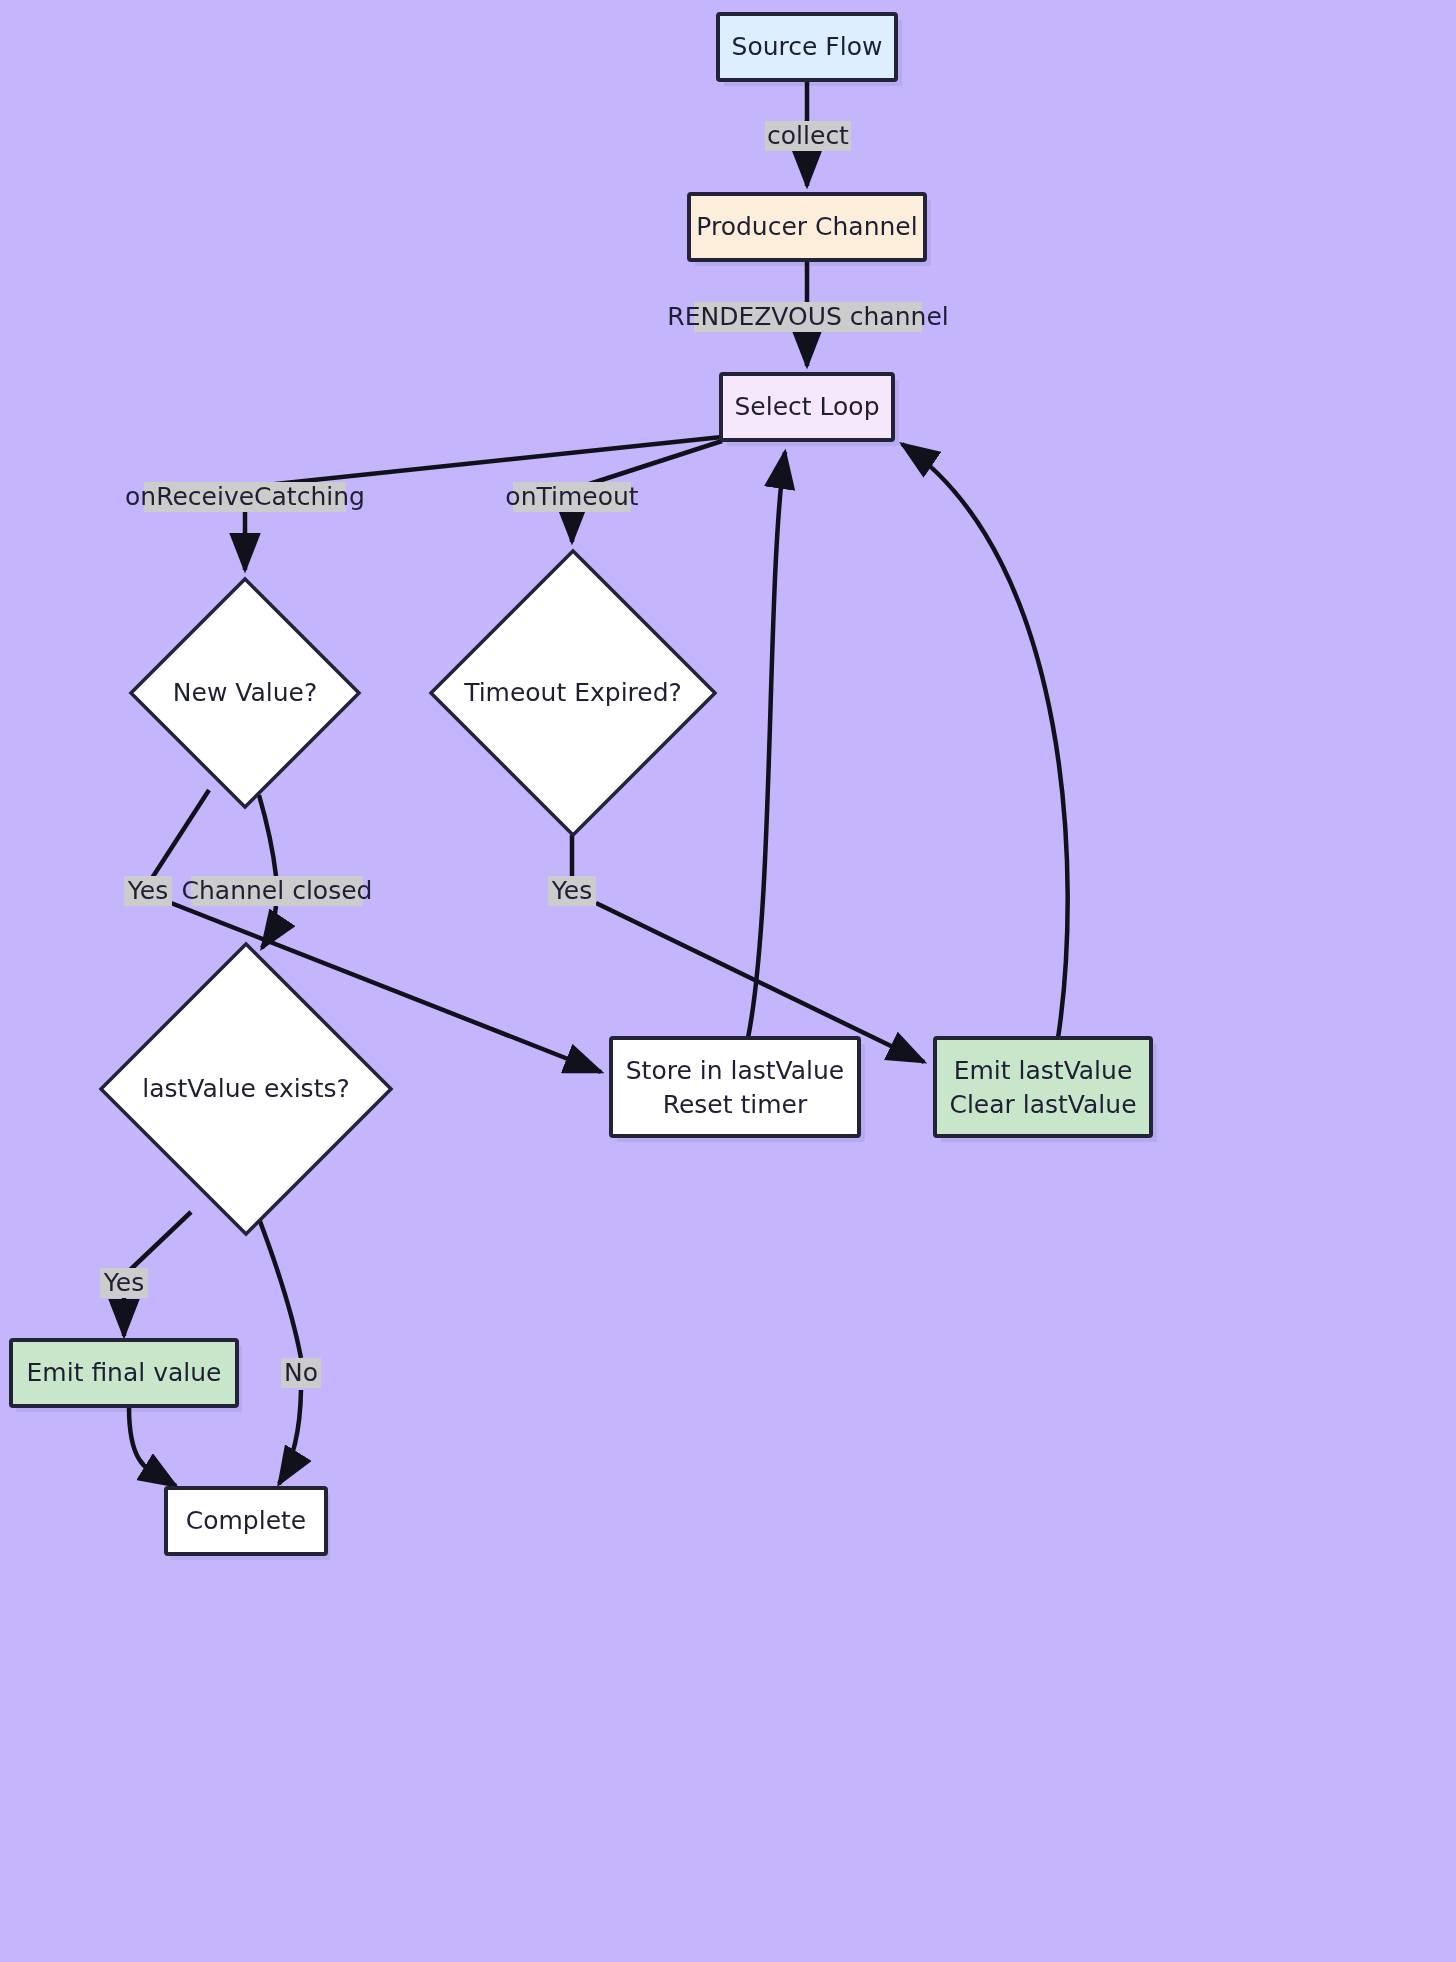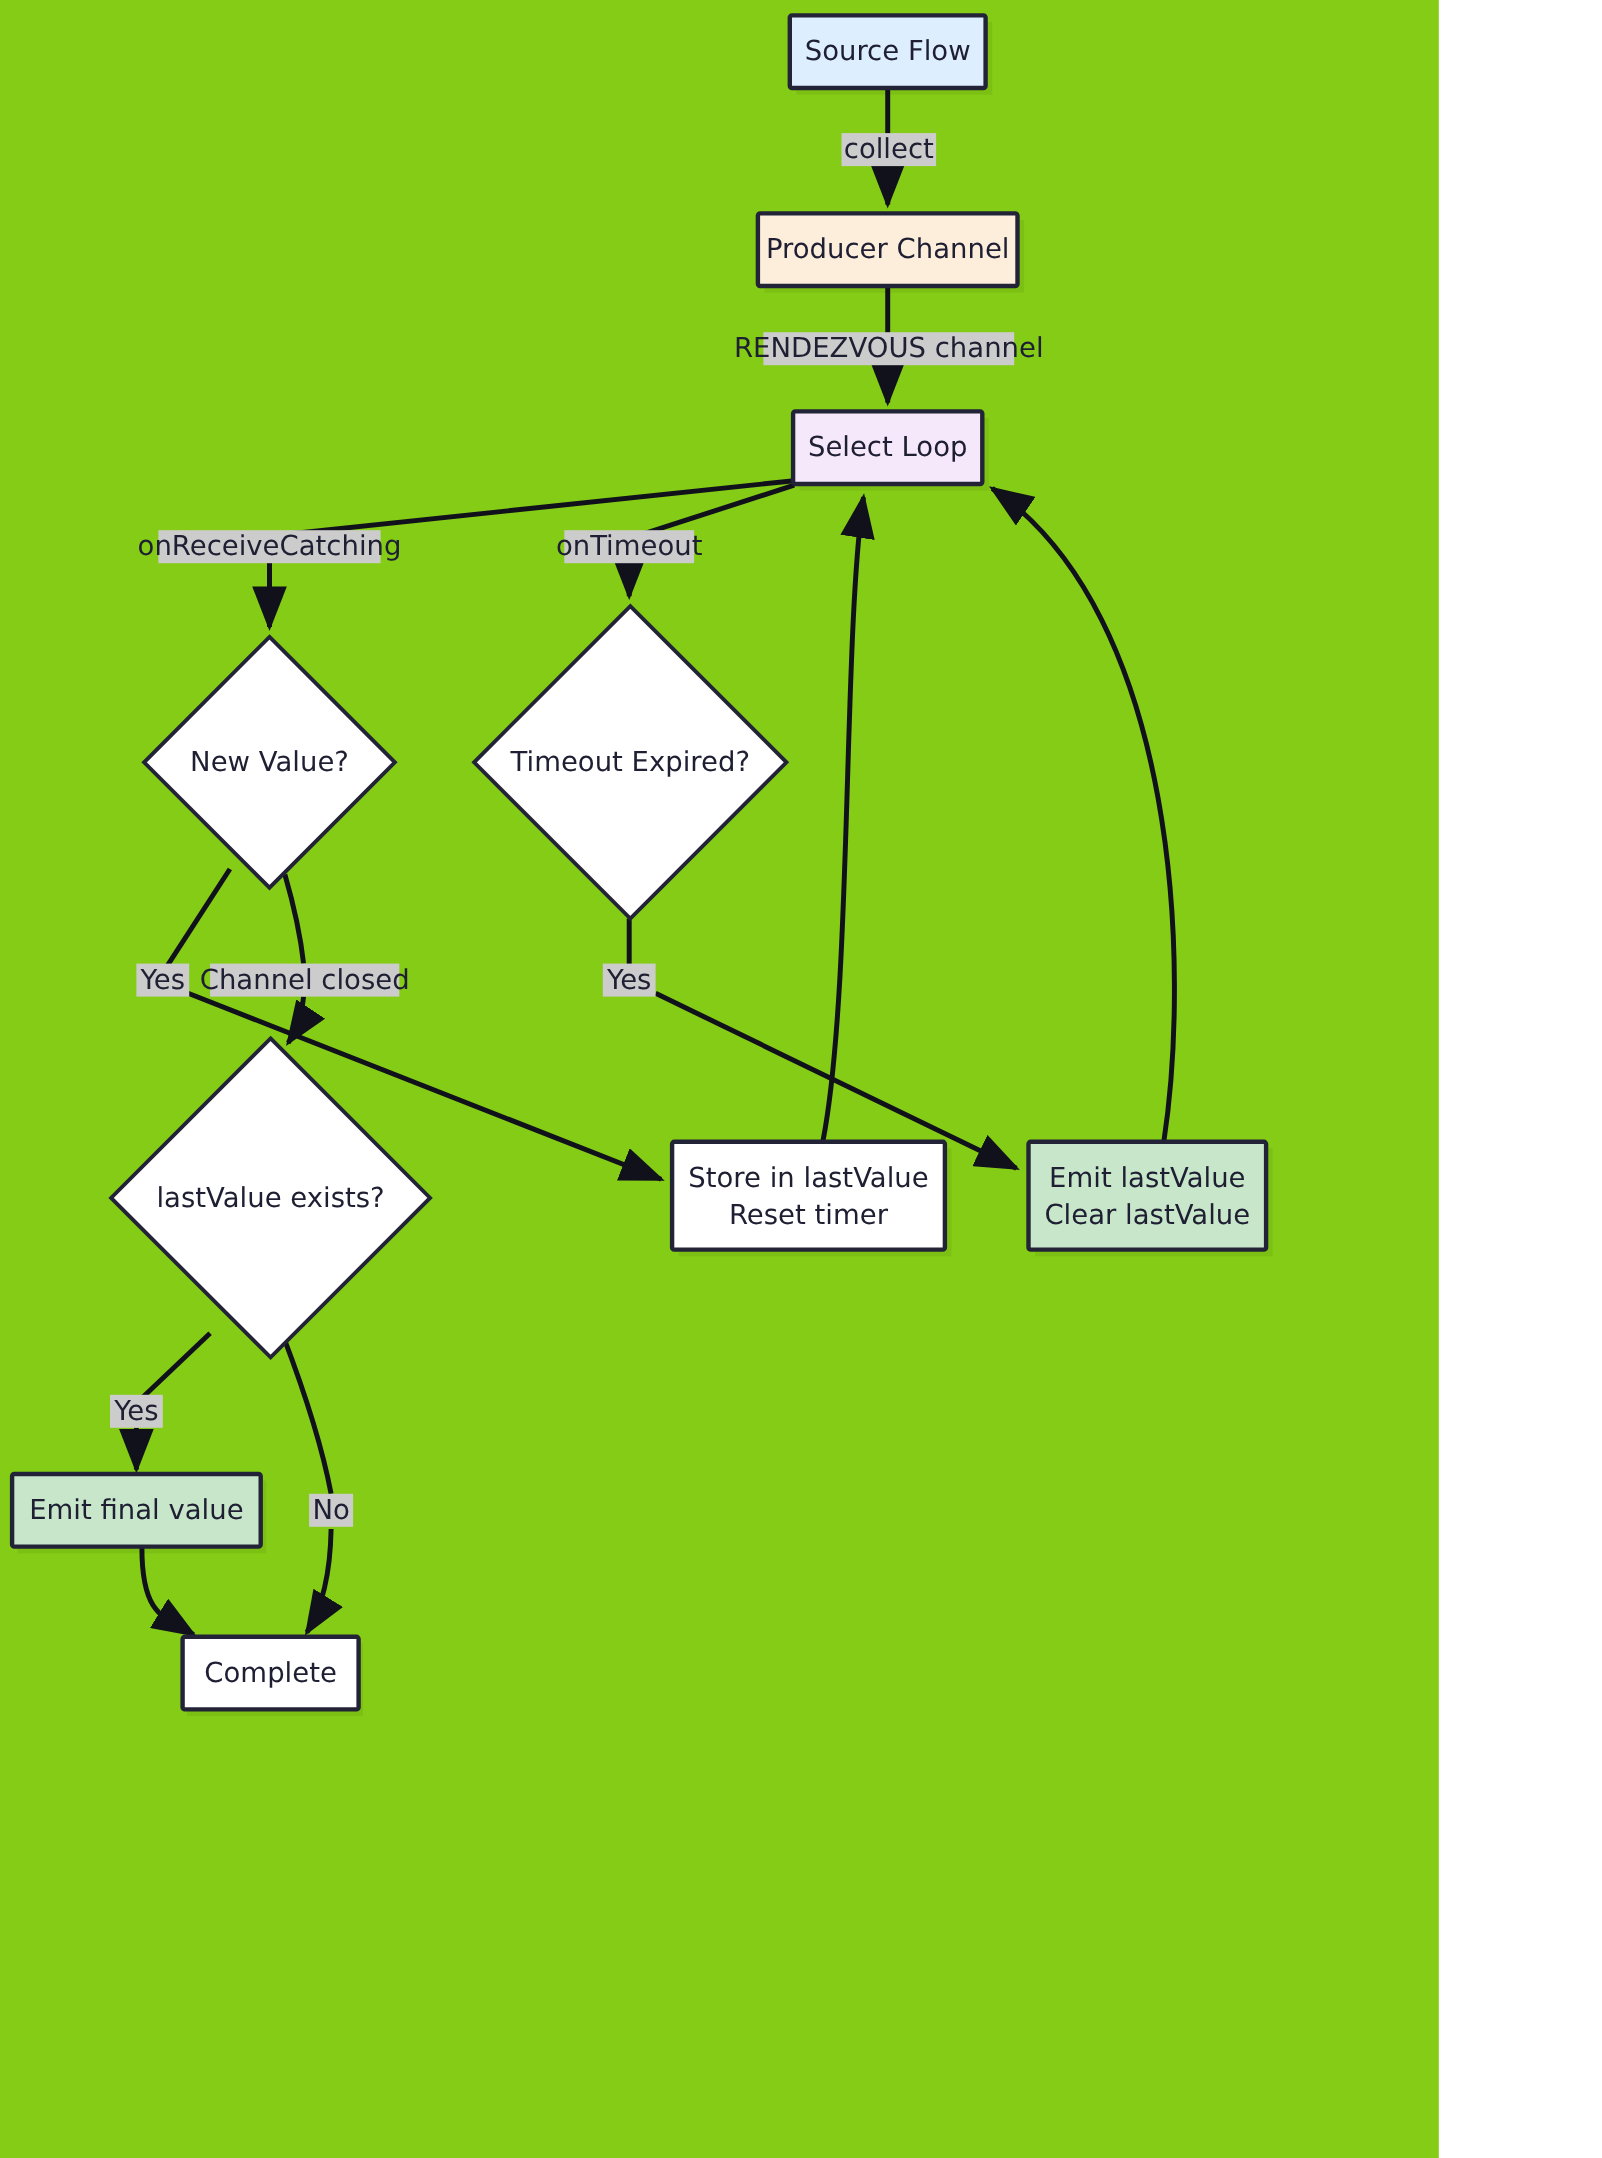--- a/index.html
+++ b/index.html
@@ -5,23 +5,23 @@
   html, body {
     margin: 0;
     padding: 0;
     background: #ffffff;
   }
   body {
     font-family: "DejaVu Sans", "Liberation Sans", sans-serif;
   }
   #diagram-root {
     position: relative;
-    width: 1308px;
+    width: 1456px;
     height: 1962px;
-    background: #84cc16;
+    background: #c4b5fd;
     overflow: hidden;
   }
   svg#flow-svg {
     position: absolute;
     top: 0;
     left: 0;
     width: 1456px;
     height: 1962px;
     display: block;
   }

